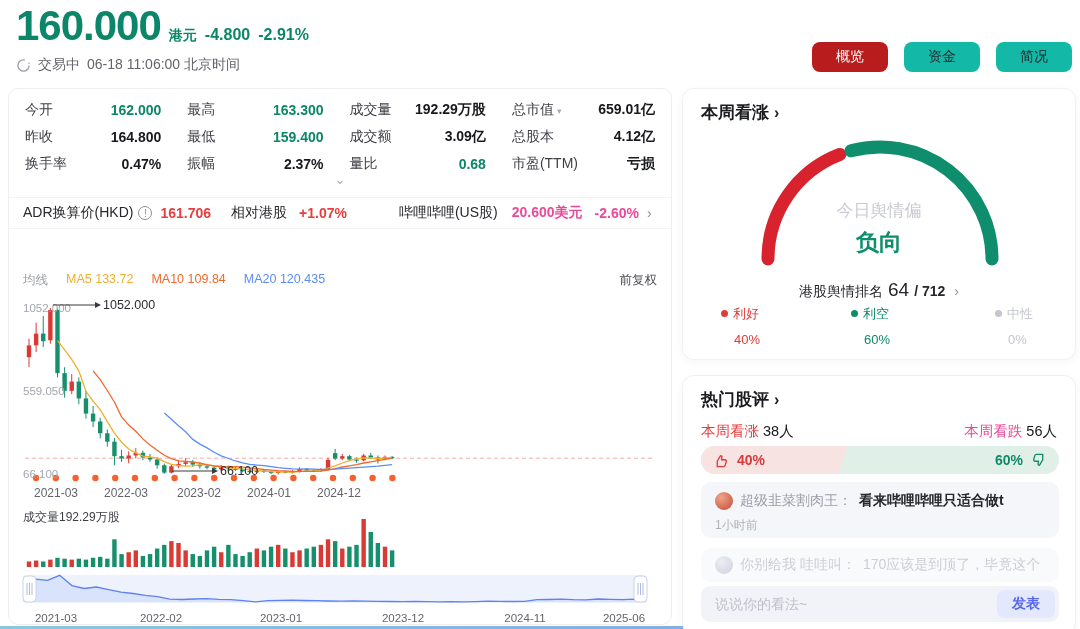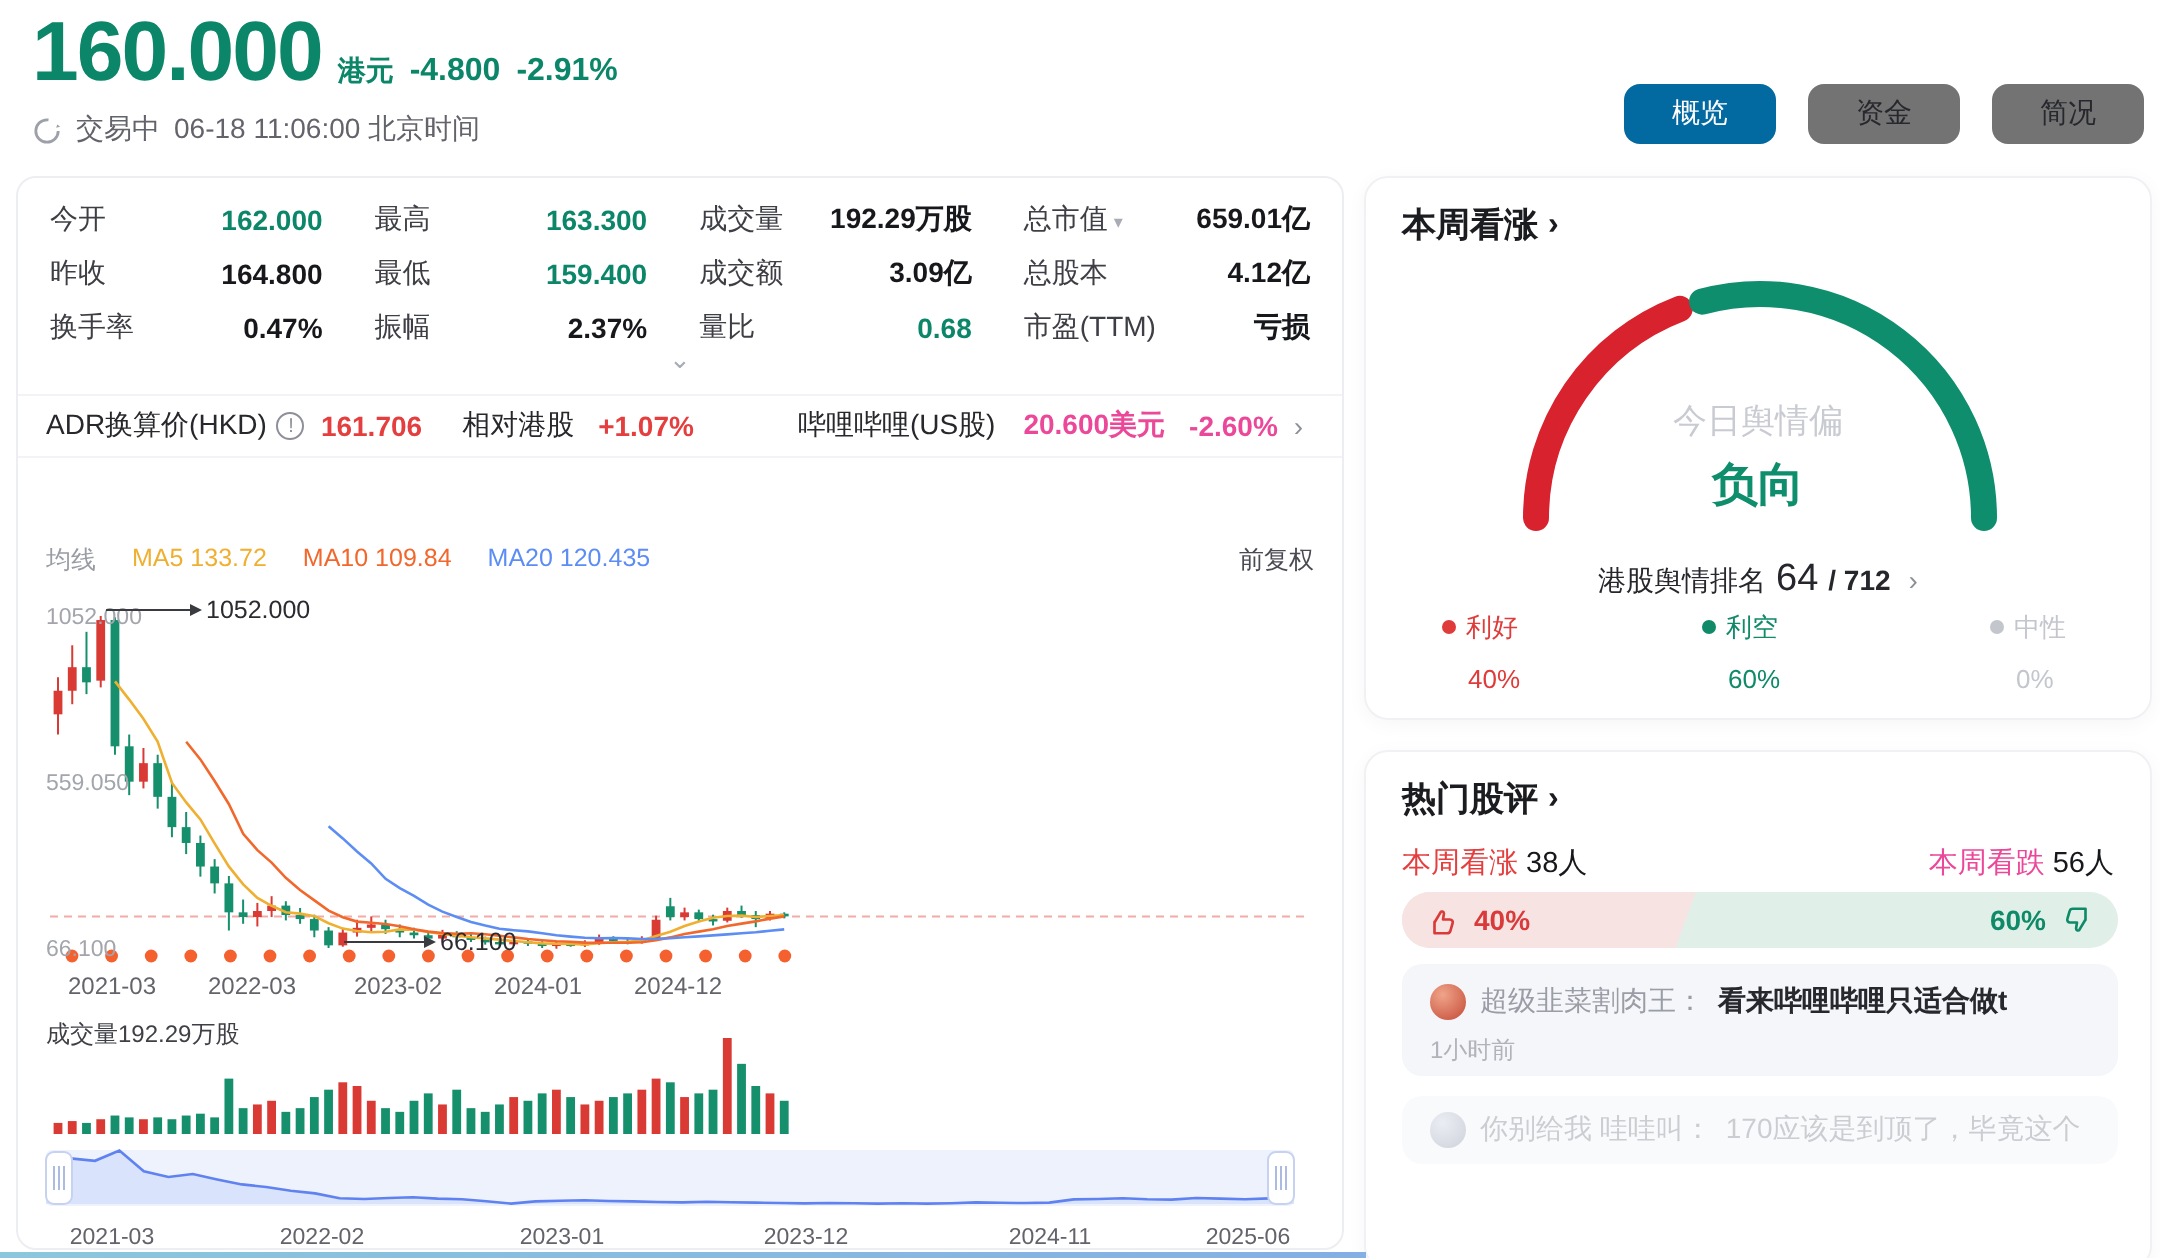--- a/index.html
+++ b/index.html
@@ -5,22 +5,22 @@
   * { margin:0; padding:0; box-sizing:border-box; }
   html,body { width:1080px; height:629px; overflow:hidden; background:#fff;
     font-family:"Liberation Sans","DejaVu Sans",sans-serif; color:#1E1F24; }
   
   #price-row { position:absolute; left:16px; top:2px; display:flex; align-items:baseline; gap:8px; color:#0B8669; }
   #price-big { font-size:42px; font-weight:bold; letter-spacing:-1px; }
   #price-cur { font-size:14px; font-weight:bold; }
   #price-chg,#price-pct { font-size:16px; font-weight:bold; }
   #status-row { position:absolute; left:16px; top:56px; display:flex; align-items:center; gap:7px; color:#63646B; font-size:14px; }
   #top-tabs { position:absolute; right:8px; top:42px; display:flex; gap:16px; }
-  .top-tab { width:76px; height:30px; border:none; border-radius:8px; background:#737373; color:#27282E; font-size:14px; cursor:pointer; font-family:inherit; }
-  .top-tab.active { background:#0369a1; color:#fff; }
+  .top-tab { width:76px; height:30px; border:none; border-radius:8px; background:#14b8a6; color:#27282E; font-size:14px; cursor:pointer; font-family:inherit; }
+  .top-tab.active { background:#b91c1c; color:#fff; }
   
   #left-card { position:absolute; left:8px; top:88px; width:664px; height:537px; border:1px solid #EDEEF2; border-radius:10px; background:#fff; }
   #quote-grid { position:absolute; left:0; top:12px; width:100%; display:grid; grid-template-columns:1fr 1fr 1fr 1.05fr; column-gap:26px; row-gap:9px; padding:0 16px; }
   .qcell { display:flex; justify-content:space-between; align-items:center; font-size:14px; }
   .qcell .ql { color:#3E3F45; }
   .qcell .qv { font-weight:bold; color:#17181C; }
   .qv.green { color:#0B8669; }
   .dd-caret { font-size:9px; color:#A9ACB4; margin-left:3px; }
   #grid-expand { position:absolute; left:0; top:86px; width:100%; text-align:center; color:#A9ACB4; font-size:13px; cursor:pointer; line-height:10px; }
   #adr-row { position:absolute; left:0; top:108px; width:100%; height:32px; display:flex; align-items:center; padding:0 14px; font-size:14px; border-top:1px solid #F2F3F6; border-bottom:1px solid #F2F3F6; color:#27282C; }
@@ -465,15 +465,19 @@
     <div class="c-time">1小时前</div>
   </div>
   <div class="comment" id="comment-2">
     <div class="c-line">
       <span class="avatar av2"></span>
       <span class="c-name">你别给我 哇哇叫：</span>
       <span class="c-text">170应该是到顶了，毕竟这个</span>
     </div>
   </div>
 
+  <div id="input-bar">
+    <input id="comment-input" type="text" placeholder="说说你的看法~" style="">
+    <button id="submit-btn">发表</button>
+  </div>
 </div>
 
 <div id="bottom-line"></div>
 
 </body></html>

